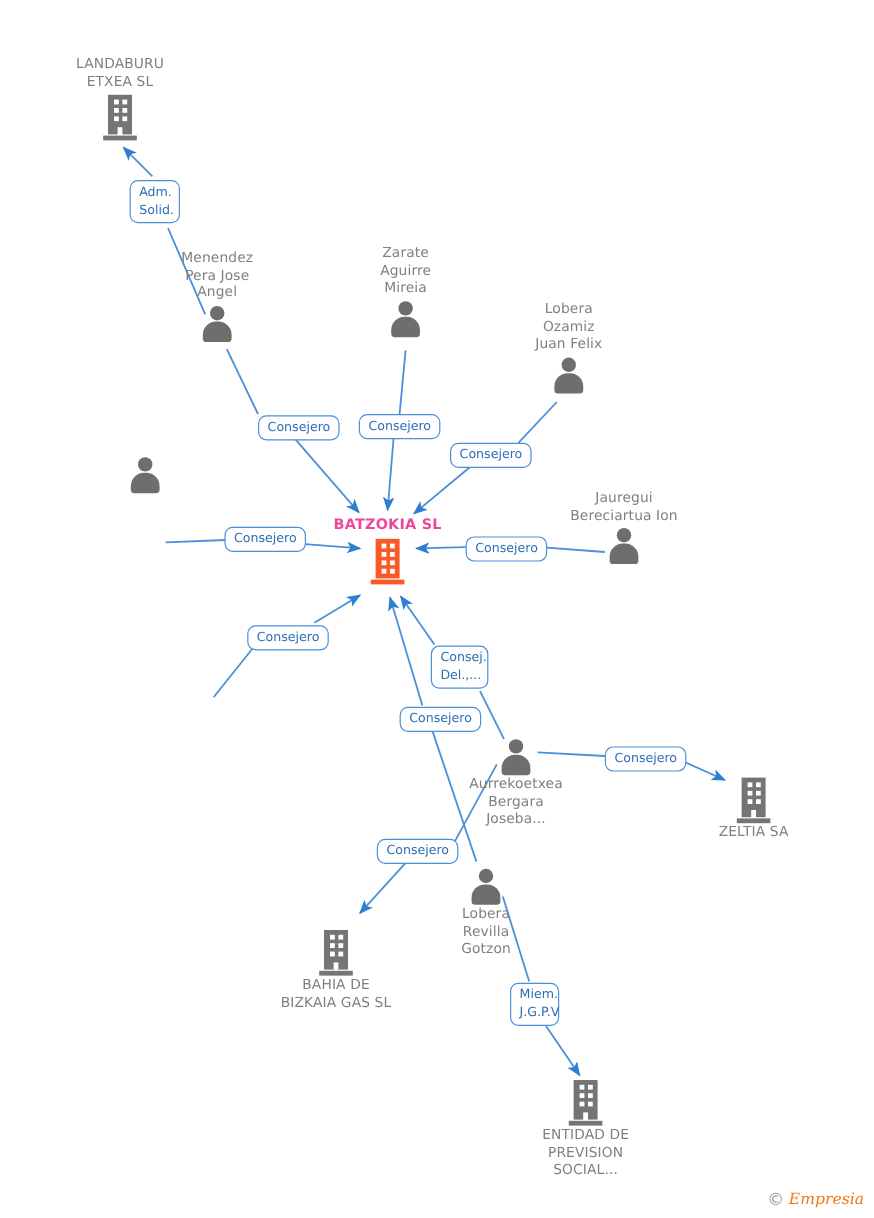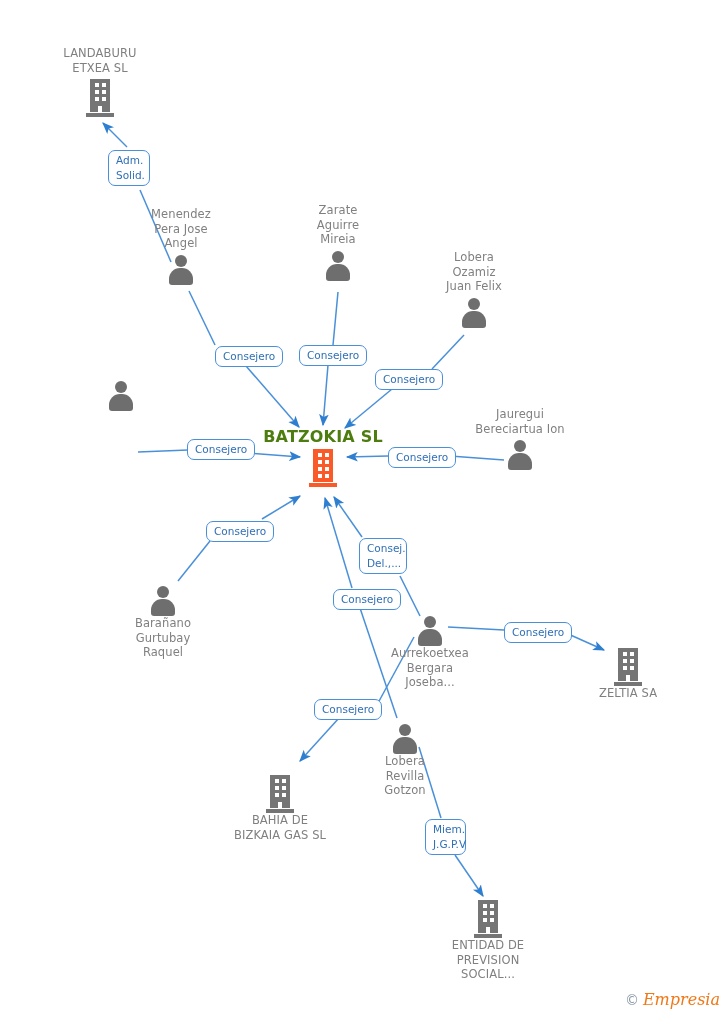--- a/index.html
+++ b/index.html
@@ -35,23 +35,23 @@
     z-index: 3;
   }
   .node-label {
     font-size: 11.5px;
     line-height: 14.5px;
     color: #808080;
     letter-spacing: .1px;
     white-space: pre-line;
   }
   .node-label.company-center {
-    color: #4d7c0f;
+    color: #ec4899;
     font-weight: bold;
-    font-size: 16px;
+    font-size: 12px;
     letter-spacing: .2px;
   }
   .icon-wrap {
     height: 42px;
     display: flex;
     align-items: flex-end;
     justify-content: center;
   }
   .icon-wrap.person { height: 34px; }
 
@@ -135,21 +135,21 @@
     z-index: 6;
   }
   #watermark .copy {
     color: #8a9aa8;
     font-size: 14px;
     line-height: 14px;
   }
   #watermark .brand {
     font-family: "DejaVu Serif", serif;
     font-style: italic;
-    font-size: 16px;
+    font-size: 13px;
     line-height: 19px;
     color: #f07818;
   }
 </style>
 </head>
 <body>
 
 <div id="canvas">
 
   <svg id="edge-layer" viewBox="0 0 728 1015" xmlns="http://www.w3.org/2000/svg">
@@ -284,31 +284,20 @@
     <div class="node-label">Jauregui
 Bereciartua Ion</div>
     <div class="icon-wrap person">
       <div class="person-glyph">
           <div class="head"></div>
           <div class="body"></div>
         </div>
     </div>
   </div>
 
-  <div class="node" style="left:163px; top:582px;">
-    <div class="icon-wrap person">
-      <div class="person-glyph">
-          <div class="head"></div>
-          <div class="body"></div>
-        </div>
-    </div>
-    <div class="node-label">Barañano
-Gurtubay
-Raquel</div>
-  </div>
 
   <div class="node" style="left:430px; top:612px;">
     <div class="icon-wrap person">
       <div class="person-glyph">
           <div class="head"></div>
           <div class="body"></div>
         </div>
     </div>
     <div class="node-label">Aurrekoetxea
 Bergara

